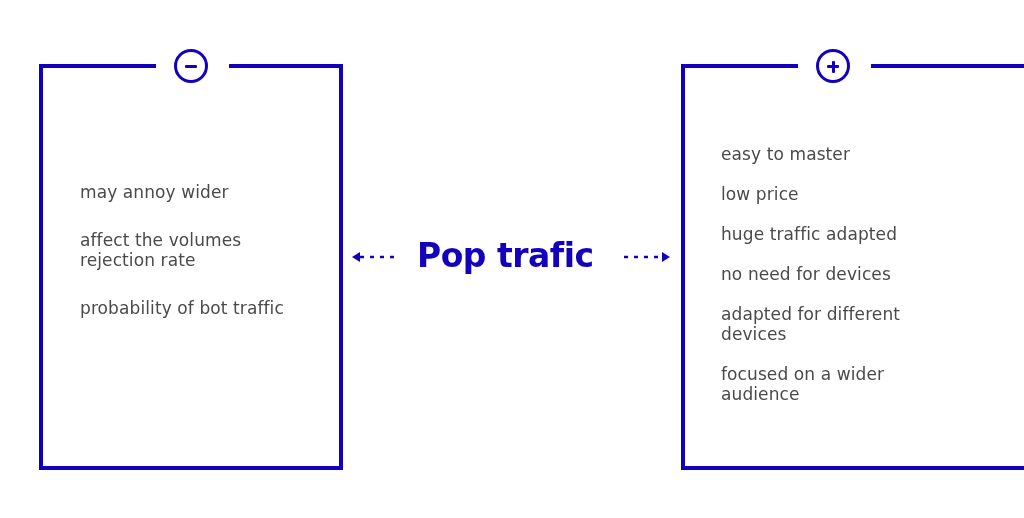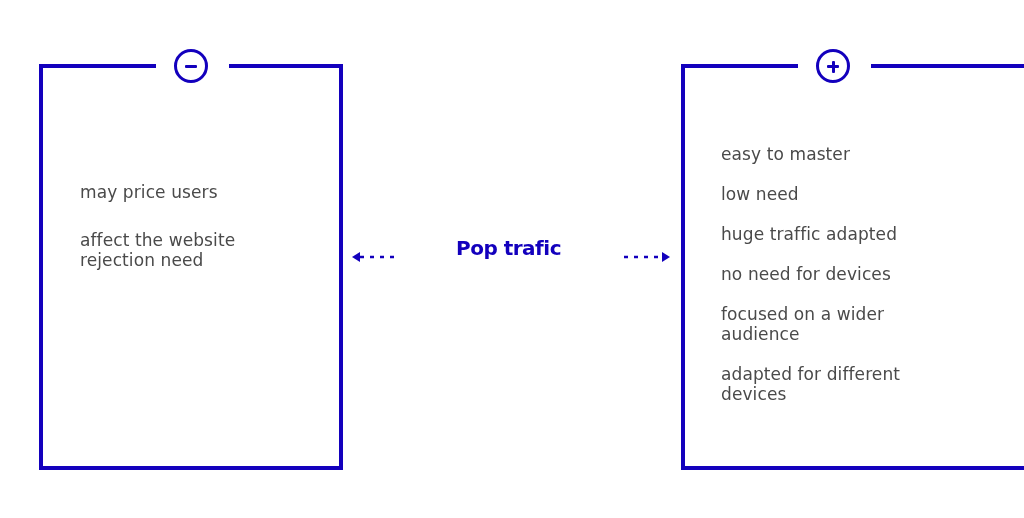--- a/index.html
+++ b/index.html
@@ -17,35 +17,36 @@
   .badge .v { position: absolute; left: 12.5px; top: 8.5px; width: 3px; height: 12px; background: #1300bd; border-radius: 1px; }
   .list { position: absolute; margin: 0; padding: 0; list-style: none; color: #4a4a4a;
           font-size: 17px; line-height: 20px; font-family: "DejaVu Sans", sans-serif; letter-spacing: 0.1px; }
   .list li { margin: 0; }
   .list-left { left: 37px; top: 114px; width: 230px; }
   .list-left li { margin-bottom: 28px; }
   .list-left li:nth-child(1) { margin-bottom: 28px; }
   .list-left li:nth-child(2) { margin-bottom: 28px; }
   .list-right { left: 36px; top: 76px; width: 240px; }
   .list-right li { margin-bottom: 20px; }
-  .title { position: absolute; left: 456px; top: 236px; font-size: 20px; font-weight: bold;
+  .title { position: absolute; left: 417px; top: 236px; font-size: 33px; font-weight: bold;
            color: #1300bd; font-family: "DejaVu Sans", sans-serif; letter-spacing: -0.5px; }
   .arrow { position: absolute; top: 250px; width: 48px; height: 14px; }
 </style>
 </head>
 <body>
 
 <div class="box box-left">
   <div class="gap"></div>
   <div class="badge">
     <div class="h"></div>
   </div>
   <ul class="list list-left">
-    <li>may price users</li>
-    <li>affect the website rejection need</li>
+    <li>may annoy wider</li>
+    <li>affect the volumes rejection rate</li>
+    <li>probability of bot traffic</li>
   </ul>
 </div>
 
 <svg class="arrow" style="left:350px;" viewBox="0 0 48 14">
   <polygon points="2,7 10,2 10,12" fill="#1300bd"></polygon>
   <line x1="10" y1="7" x2="48" y2="7" stroke="#1300bd" stroke-width="2.5" stroke-dasharray="4,6"></line>
 </svg>
 
 <div class="title">Pop trafic</div>
 
@@ -55,19 +56,19 @@
 </svg>
 
 <div class="box box-right">
   <div class="gap"></div>
   <div class="badge">
     <div class="h"></div>
       <div class="v"></div>
   </div>
   <ul class="list list-right">
     <li>easy to master</li>
-    <li>low need</li>
+    <li>low price</li>
     <li>huge traffic adapted</li>
     <li>no need for devices</li>
+    <li>adapted for different devices</li>
     <li>focused on a wider audience</li>
-    <li>adapted for different devices</li>
   </ul>
 </div>
 
 </body></html>

